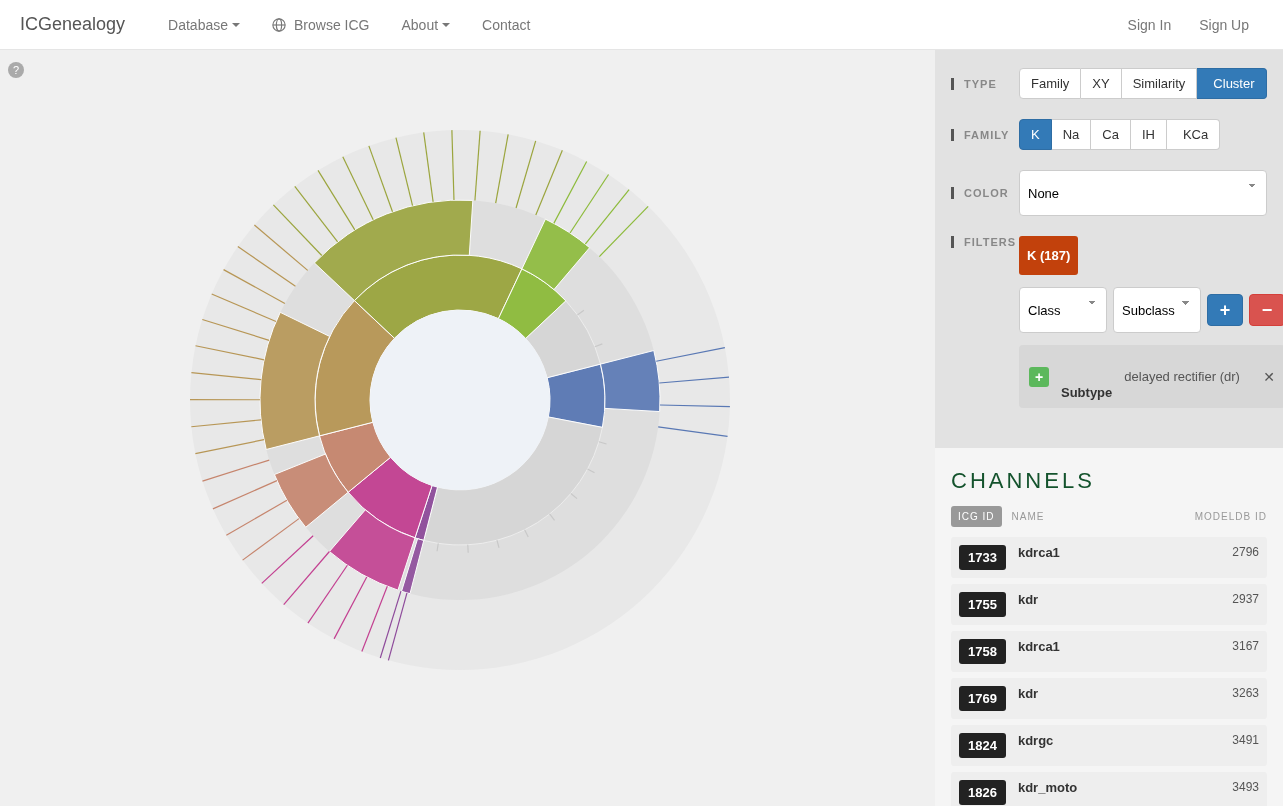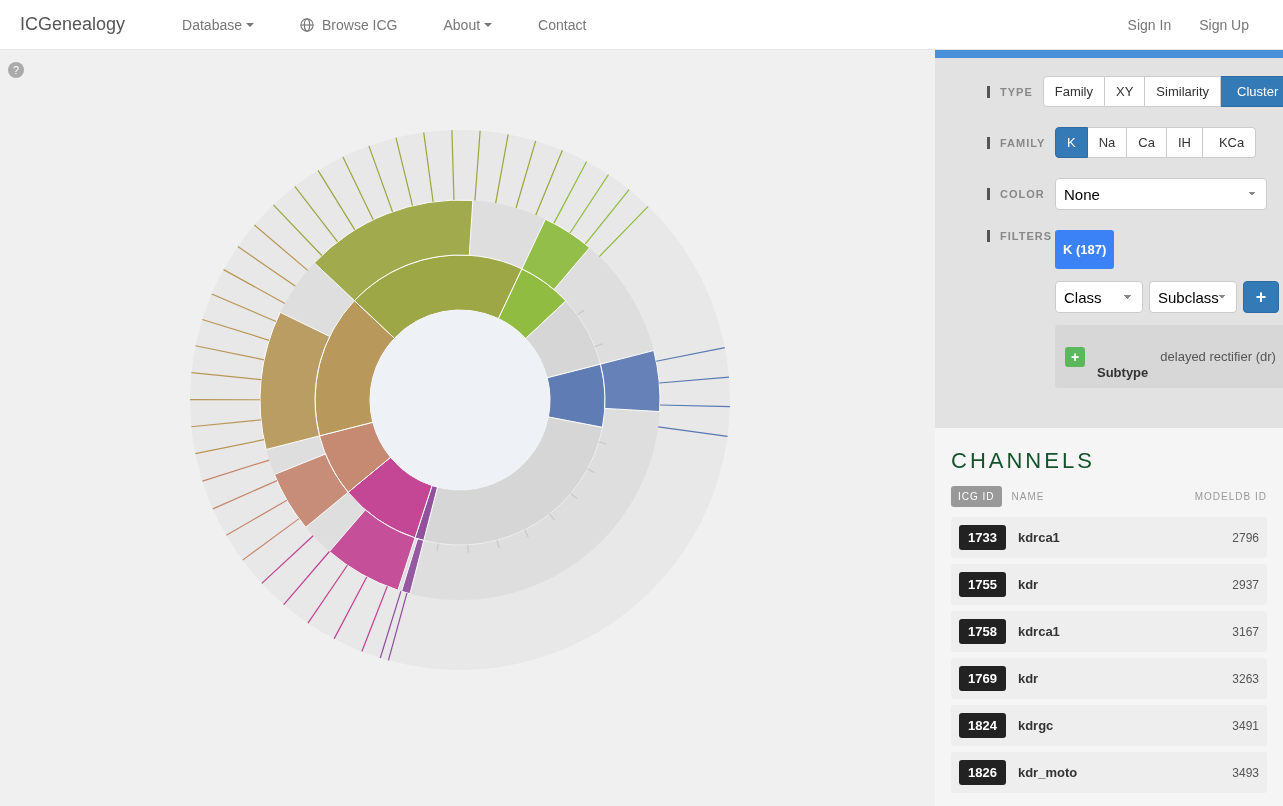--- a/index.html
+++ b/index.html
@@ -13,21 +13,21 @@
 }
 .navbar {
   background: #fff;
   height: 50px;
   display: flex;
   align-items: center;
   padding: 0 20px;
   border-bottom: 1px solid #e5e5e5;
   justify-content: space-between;
 }
-.navbar-left { display: flex; align-items: center; gap: 18px; }
+.navbar-left { display: flex; align-items: center; gap: 4px; }
 .brand { font-size: 18px; color: #555; margin-right: 25px; }
 .nav-link {
   color: #777; font-size: 14px; padding: 15px 14px;
   cursor: pointer; display: flex; align-items: center; gap: 4px;
 }
 .caret { width: 0; height: 0; border-left: 4px solid transparent; border-right: 4px solid transparent; border-top: 4px solid #777; }
 .globe { width: 14px; height: 14px; margin-right: 4px; }
 .navbar-right { display: flex; text-align: center; }
 
 .main { display: flex; height: 756px; }
@@ -47,44 +47,44 @@
   display: flex; flex-direction: column;
   overflow-y: auto;
 }
 .sidebar-topbar { height: 8px; background: #4a90d9; }
 .panel { padding: 18px 16px 0 16px; }
 .ctrl-row { display: flex; align-items: center; margin-bottom: 20px; gap: 10px; }
 .ctrl-label {
   font-family: Arial, sans-serif;
   font-size: 11px; letter-spacing: 1px; font-weight: bold;
   color: #888; text-transform: uppercase;
-  width: 58px; border-left: 3px solid #555; padding-left: 10px; margin-left: 36px;
+  width: 58px; border-left: 3px solid #555; padding-left: 10px;
 }
 .btn-group { display: flex; }
 .btn {
   background: #fff; border: 1px solid #ccc; padding: 7px 11px;
   font-size: 13px; cursor: pointer; color: #333;
 }
 .btn-group .btn:not(:first-child) { border-left: none; }
 .btn-group .btn:first-child { border-radius: 4px 0 0 4px; }
 .btn-group .btn:last-child { border-radius: 0 4px 4px 0; padding-left: 16px; }
 .btn.active { background: #337ab7; color: #fff; border-color: #2e6da4; }
 .select {
   flex: 1; background: #fff; border: 1px solid #ccc; border-radius: 4px;
-  height: 32px; padding: 0 8px; font-size: 15px;
+  height: 46px; padding: 0 8px; font-size: 13px;
   appearance: none; -webkit-appearance: none;
   background-image: linear-gradient(45deg, transparent 50%, #888 50%), linear-gradient(135deg, #888 50%, transparent 50%);
   background-position: right 14px top 13px, right 10px top 13px;
   background-size: 4px 4px, 4px 4px;
   background-repeat: no-repeat;
 }
 .filters-block { display: flex; flex-direction: column; gap: 12px; }
 .filter-chip {
   display: inline-flex; align-items: center;
-  background: #3b82f6; color: #fff; font-size: 13px;
+  background: #c2410c; color: #fff; font-size: 13px;
   padding: 12px 8px; border-radius: 3px; font-weight: bold;
 }
 .filter-row { display: flex; gap: 6px; align-items: center; }
 .filter-row .select { width: 88px; flex: none; }
 .sq-btn {
   width: 36px; height: 32px; border-radius: 4px; border: 1px solid;
   display: flex; align-items: center; justify-content: center;
   font-size: 18px; font-weight: bold; cursor: pointer; color: #fff;
 }
 .sq-add { background: #337ab7; border-color: #2e6da4; }
@@ -109,21 +109,21 @@
   margin-bottom: 12px; text-transform: uppercase;
 }
 .ch-header {
   display: flex; align-items: center; font-size: 10px;
   letter-spacing: 1px; color: #999; margin-bottom: 10px;
 }
 .ch-header .icg { background: #999; color: #fff; padding: 5px 7px; border-radius: 3px; margin-right: 10px; }
 .ch-header .modeldb { margin-left: auto; padding-left: 24px; }
 .ch-row {
   background: #eee; border-radius: 3px; padding: 8px;
-  display: flex; align-items: center; margin-bottom: 6px;
+  display: flex; align-items: flex-start; margin-bottom: 6px;
   font-size: 13px;
 }
 .ch-id {
   background: #222; color: #fff; padding: 5px 9px;
   border-radius: 3px; font-weight: bold; margin-right: 12px;
 }
 .ch-name { font-weight: bold; flex: 1; }
 .ch-model { color: #555; font-size: 12px; }
 </style>
 </head>

